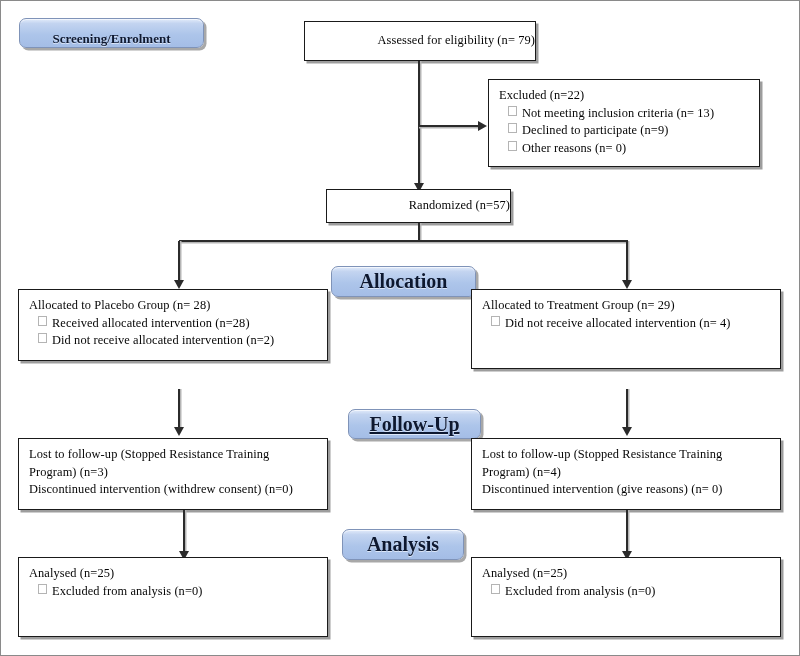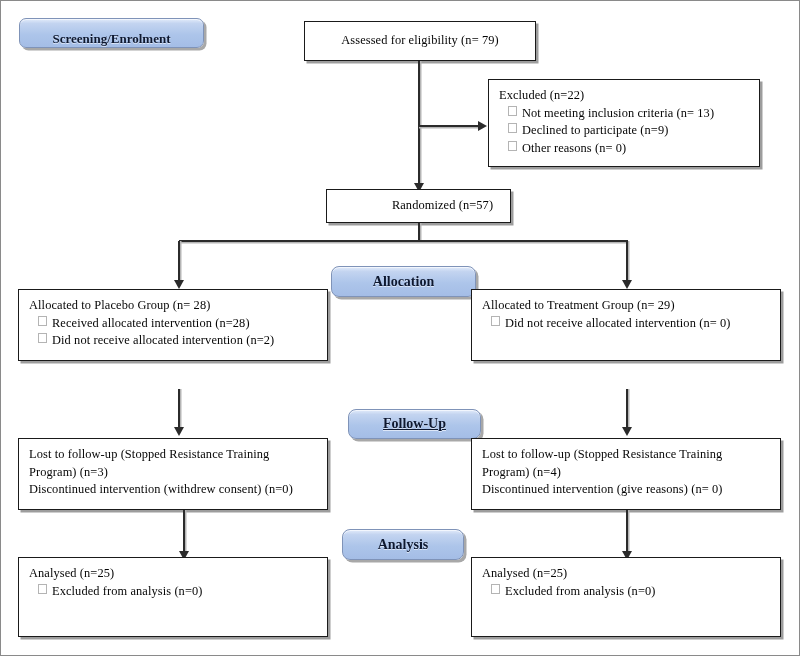--- a/index.html
+++ b/index.html
@@ -25,21 +25,21 @@
     box-shadow:2.5px 2.5px 0 0 #9d9d9d;
     padding:7px 2px 6px 10px;
     font-size:12.4px;
     line-height:1.43;
     color:#050505;
     letter-spacing:.1px;
   }
   .box.center{
     display:flex;
     align-items:center;
-    justify-content:center;
+    justify-content:flex-end;
     text-align:center;
     padding:0;
   }
   .box .line{white-space:nowrap;}
   .box .line.ind{padding-left:9px;}
   .tofu{
     display:inline-block;
     width:7px;height:8px;
     border:1px solid #b4b4b4;
     margin-right:5px;
@@ -53,21 +53,21 @@
     box-sizing:border-box;
     border-radius:7px;
     border:1px solid #7f93b8;
     background:linear-gradient(to bottom,#e2ebfa 0%,#c3d4f0 16%,#adc5ea 55%,#a4bde6 100%);
     box-shadow:2.5px 2.5px 0 0 #a8a8a8, inset 0 1px 0 0 #f2f6fd;
     display:flex;align-items:center;justify-content:center;
     font-weight:bold;
     color:#0d1830;
     text-shadow:0 1px 0 #dde7f8;
   }
-  .banner.big{font-size:14px;border-radius:8px;}
+  .banner.big{font-size:20px;}
   .banner.small{font-size:13px;}
 
   
   .vline,.hline{
     position:absolute;
     background:#2b2b2b;
   }
   .vline{width:2px;box-shadow:1.5px 0 0 0 #b5b5b5;}
   .hline{height:2px;box-shadow:0 1.5px 0 0 #b5b5b5;}
   .arrow-d{
@@ -125,23 +125,23 @@
   <div class="banner big" style="left:330px;top:265px;width:145px;height:31px;">
     <span>Allocation</span>
   </div>
 
   <div class="box" style="left:17px;top:288px;width:310px;height:72px;">
     <div class="line">Allocated to Placebo Group (n= 28)</div>
     <div class="line ind"><span class="tofu"></span><span>Received allocated intervention (n=28)</span></div>
     <div class="line ind"><span class="tofu"></span><span>Did not receive allocated intervention (n=2)</span></div>
   </div>
 
-  <div class="box" style="left:470px;top:288px;width:310px;height:72px;">
+  <div class="box" style="left:470px;top:288px;width:310px;height:80px;">
     <div class="line">Allocated to Treatment Group (n= 29)</div>
-    <div class="line ind"><span class="tofu"></span><span>Did not receive allocated intervention (n= 0)</span></div>
+    <div class="line ind"><span class="tofu"></span><span>Did not receive allocated intervention (n= 4)</span></div>
   </div>
 
   <div class="vline" style="left:177px;top:388px;width:2px;height:41px;"></div>
   <div class="arrow-d" style="left:172.5px;top:426px;"></div>
   <div class="vline" style="left:625px;top:388px;width:2px;height:41px;"></div>
   <div class="arrow-d" style="left:620.5px;top:426px;"></div>
 
   <div class="banner big" style="left:347px;top:408px;width:133px;height:30px;text-decoration:underline;">
     <span>Follow-Up</span>
   </div>

